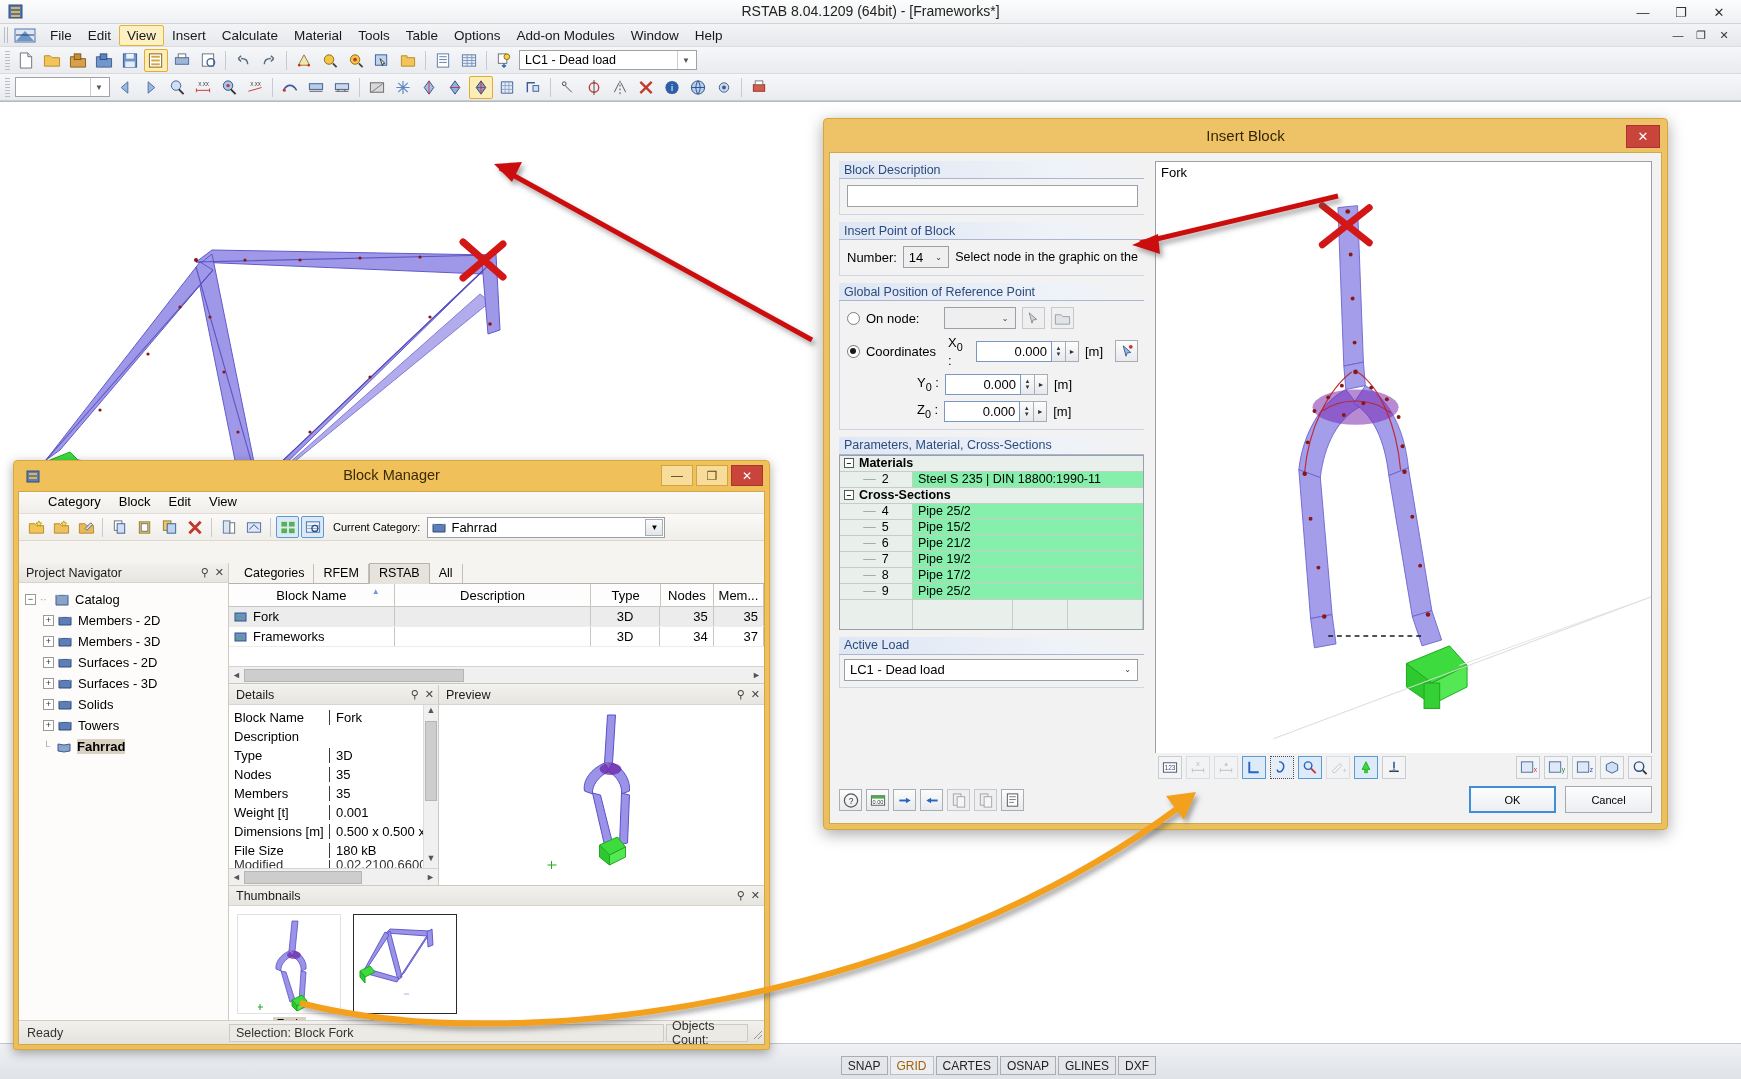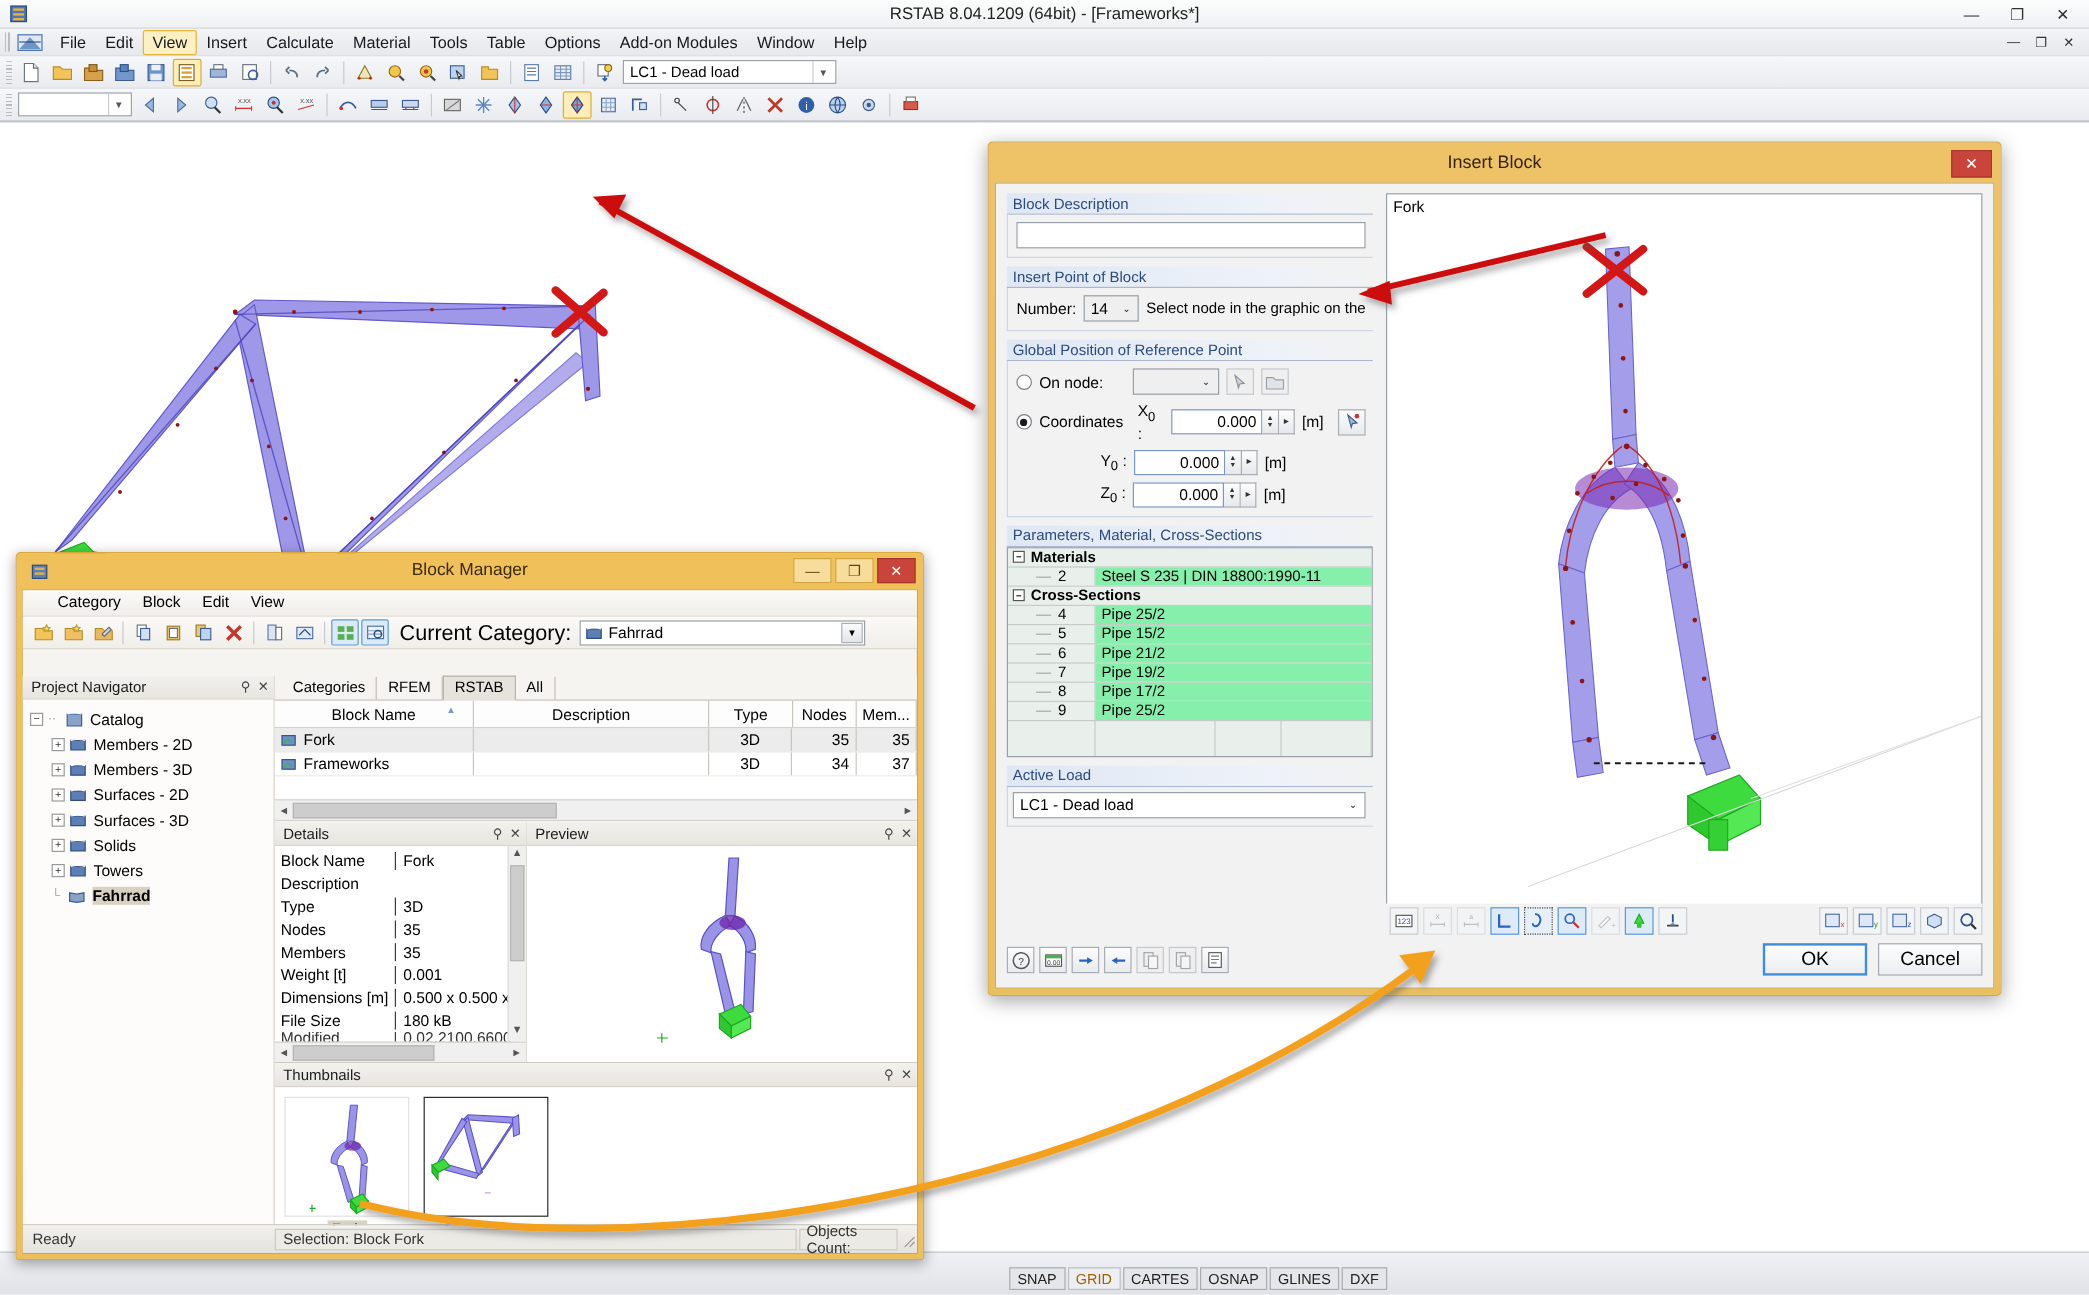--- a/index.html
+++ b/index.html
@@ -118,21 +118,21 @@
   #bm-body { position:absolute; left:4px; right:4px; top:30px; bottom:4px;
              background:#f6f4f0; border:1px solid #cfa747; }
 
   .bm-menubar { height:22px; display:flex; padding-left:20px;
      background:linear-gradient(#fbfaf8,#f0eeea); border-bottom:1px solid #e2ddd4;}
   .bm-menubar .mi { padding:2px 9px; font-size:13px; }
   .bm-toolbar { height:27px; display:flex; align-items:center; padding-left:4px;
      background:linear-gradient(#fbfaf8,#f0eee9); border-bottom:1px solid #ddd8cf; }
   .bm-tb-btn { width:23px; height:22px; margin:0 1px; display:flex; align-items:center; justify-content:center;}
   .bm-tb-btn.sel { border:1px solid #5b9bd5; background:#dceaf7; border-radius:2px;}
-  .bm-cc-label { margin-left:8px; font-size:18px; }
+  .bm-cc-label { margin-left:8px; font-size:11px; }
   .bm-cc-combo { margin-left:7px; width:238px; height:21px; background:#fff;
      border:1px solid #9aa0a8; display:flex; align-items:center; padding-left:4px; position:relative;
      font-size:13px; }
   .bm-cc-combo .arw { position:absolute; right:1px; top:1px; bottom:1px; width:18px;
      background:linear-gradient(#fbfbfb,#e3e5e9); border:1px solid #a9adb4;
      display:flex; align-items:center; justify-content:center; font-size:8px;}
 
   #bm-nav { position:absolute; left:0; top:71px; bottom:24px; width:210px;
             border-right:1px solid #cfcac1; background:#fdfcfa; }
   .panel-cap { height:20px; background:linear-gradient(#f2f1ee,#e7e5e0);
@@ -262,21 +262,21 @@
 
   #ib-bottom-left { position:absolute; left:9px; bottom:12px; display:flex; gap:4px; }
   #ib-graph-tb { position:absolute; left:325px; right:9px; bottom:42px; height:28px;
      background:#f2f2f2; display:flex; align-items:center; gap:4px; padding-left:3px;}
   .gtb { width:24px; height:23px; border:1px solid #c9ccd2; background:#f3f4f6;
      display:flex; align-items:center; justify-content:center; }
   .gtb.on { border:1px solid #5b9bd5; background:#ddeaf8; }
   .gtb.dash { border:1px dotted #4a4a4a; background:#e6eef8;}
   #ib-okcancel { position:absolute; right:9px; bottom:10px; display:flex; gap:9px; }
   .dlgbtn { width:87px; height:27px; border:1px solid #a6aab0;
-     background:linear-gradient(#fdfdfd,#eceef2); font-size:16px;
+     background:linear-gradient(#fdfdfd,#eceef2); font-size:11px;
      display:flex; align-items:center; justify-content:center; }
   .dlgbtn.default { border:2px solid #3f8fd8; }
 
   
   #annotations { position:absolute; inset:0; pointer-events:none; }
 
   .nowrap { white-space:nowrap; }
 </style>
 </head>
 <body>

